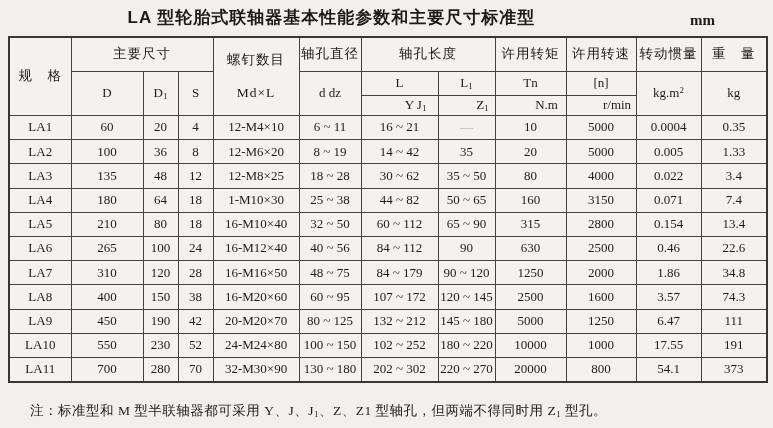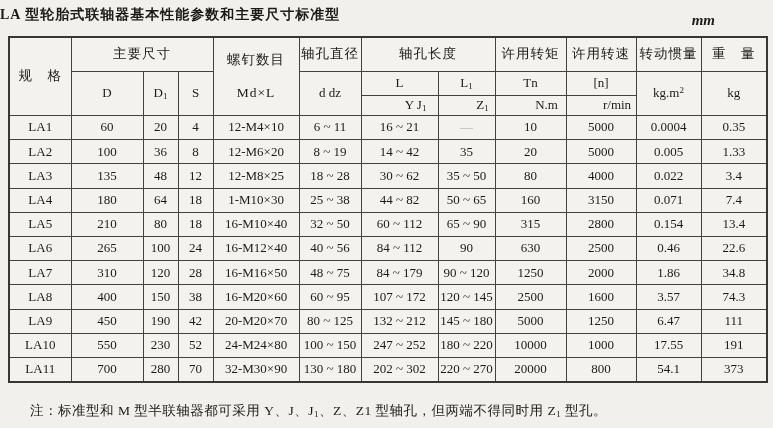--- a/index.html
+++ b/index.html
@@ -8,29 +8,29 @@
     background:#f2f0ec;
     font-family:"Liberation Serif","DejaVu Serif",serif;
     color:#1d1b19;
     position:relative;
     overflow:hidden;
   }
   .titlebar{
     position:absolute;top:4px;left:0;width:773px;height:28px;
   }
   .title{
-    position:absolute;left:0;right:110px;text-align:left;
-    font-family:Liberation Serif, serif;
-    font-weight:bold;font-size:14px;letter-spacing:1px;
+    position:absolute;left:0;right:110px;text-align:center;
+    font-family:Liberation Sans, sans-serif;
+    font-weight:bold;font-size:17px;letter-spacing:1px;
     top:2px;
   }
   .unit{
     position:absolute;right:58px;top:8px;
     font-family:"Liberation Serif",serif;
-    font-size:15px;font-weight:bold;font-style:italic;
+    font-size:15px;font-weight:bold;
   }
   table{
     position:absolute;left:8px;top:36px;
     border-collapse:collapse;table-layout:fixed;
     width:758px;
     background:#f4f2ee;
   }
   th,td{
     border:1.5px solid #45413d;
     padding:0;margin:0;
@@ -238,21 +238,21 @@
         <td>6.47</td>
         <td>111</td>
       </tr>
       <tr>
         <td>LA10</td>
         <td>550</td>
         <td>230</td>
         <td>52</td>
         <td>24-M24×80</td>
         <td>100 ~ 150</td>
-        <td>247 ~ 252</td>
+        <td>102 ~ 252</td>
         <td>180 ~ 220</td>
         <td>10000</td>
         <td>1000</td>
         <td>17.55</td>
         <td>191</td>
       </tr>
       <tr>
         <td>LA11</td>
         <td>700</td>
         <td>280</td>

